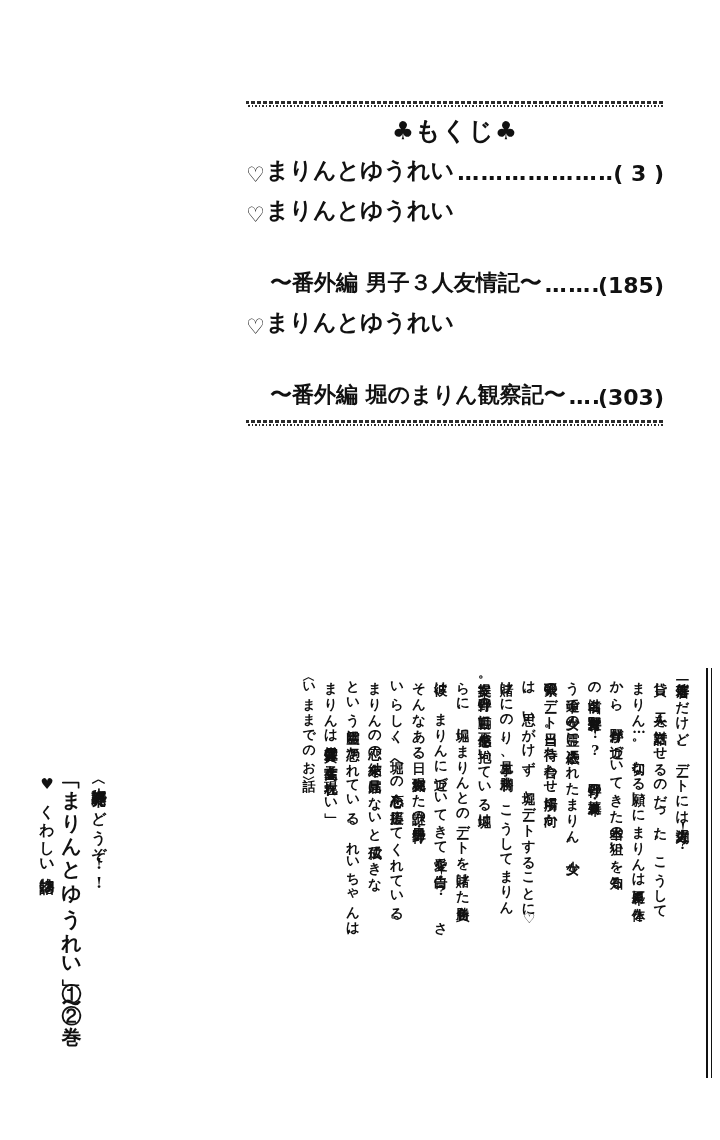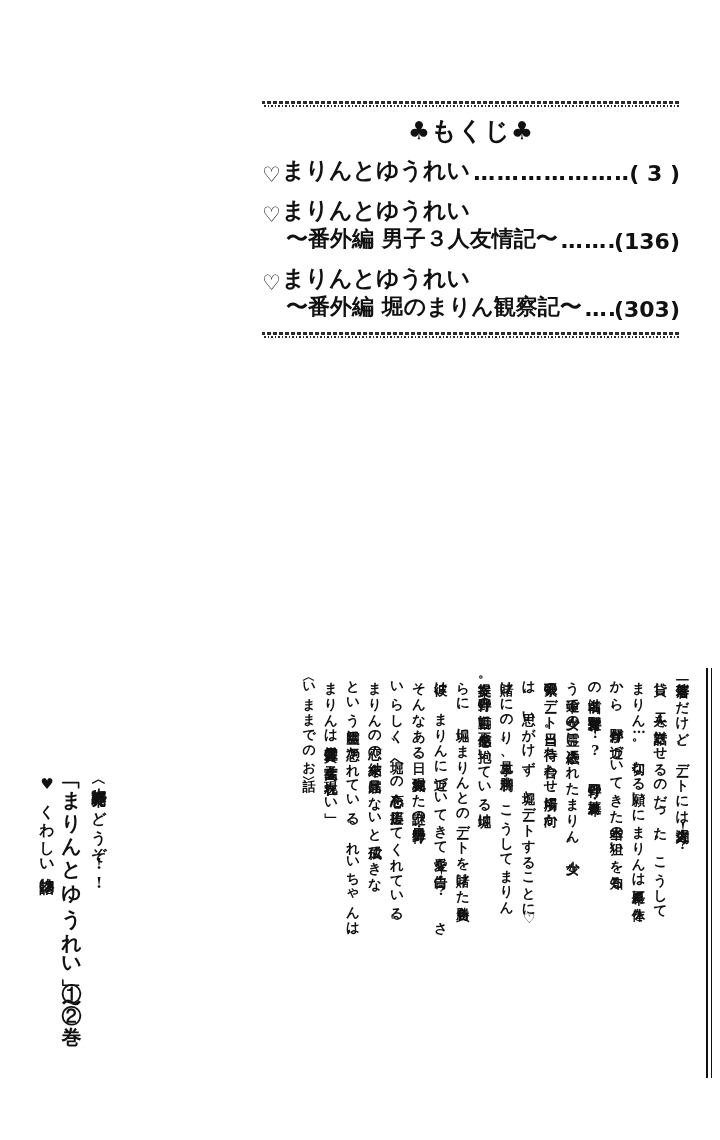--- a/index.html
+++ b/index.html
@@ -12,21 +12,21 @@
     height: 1140px;
     position: relative;
     font-family: "DejaVu Sans", "Liberation Sans", sans-serif;
     color: #111111;
     overflow: hidden;
   }
 
   
   .toc {
     position: absolute;
-    left: 262px;
+    left: 246px;
     top: 100px;
     width: 418px;
   }
   .toc-rule {
     height: 8px;
     width: 100%;
     background:
       repeating-linear-gradient(90deg,
         #1a1a1a 0px, #1a1a1a 3px,
         transparent 3px, transparent 5px),
@@ -82,21 +82,21 @@
   .toc-line2 {
     display: flex;
     align-items: flex-end;
     font-size: 22px;
     font-weight: bold;
     white-space: nowrap;
     padding-left: 24px;
     margin-top: -2px;
   }
   .toc-entry.single .toc-line1 { }
-  .sub-text { letter-spacing: 0px; }
+  .sub-text { letter-spacing: 0px; margin-top: 44px; }
 
   
   .story {
     position: absolute;
     right: 28px;
     top: 672px;
     height: 400px;
     display: flex;
     flex-direction: row;
     align-items: flex-start;
@@ -177,21 +177,21 @@
   </div>
 
   <div class="toc-entry">
     <div class="toc-line1">
       <span class="heart">♡</span>
       <span class="toc-title-text">まりんとゆうれい</span>
     </div>
     <div class="toc-line2">
       <span class="sub-text">〜番外編 男子３人友情記〜</span>
       <span class="dots">…………</span>
-      <span class="page-num">(136)</span>
+      <span class="page-num">(185)</span>
     </div>
   </div>
 
   <div class="toc-entry">
     <div class="toc-line1">
       <span class="heart">♡</span>
       <span class="toc-title-text">まりんとゆうれい</span>
     </div>
     <div class="toc-line2">
       <span class="sub-text">〜番外編 堀のまりん観察記〜</span>

